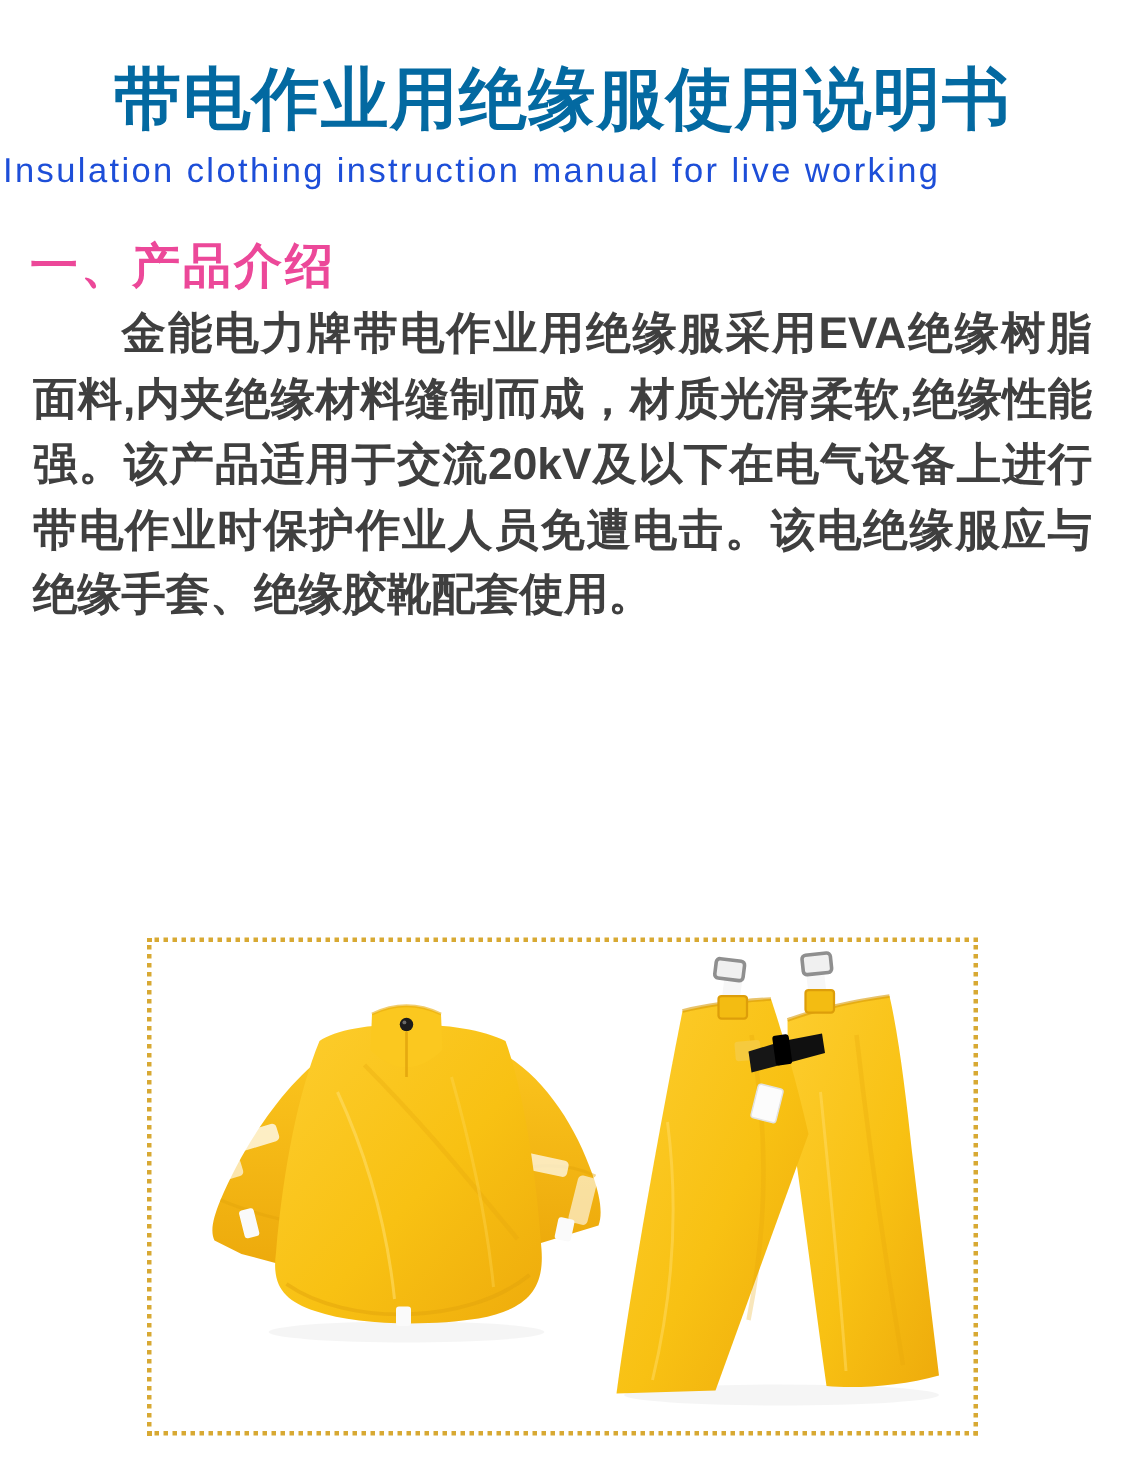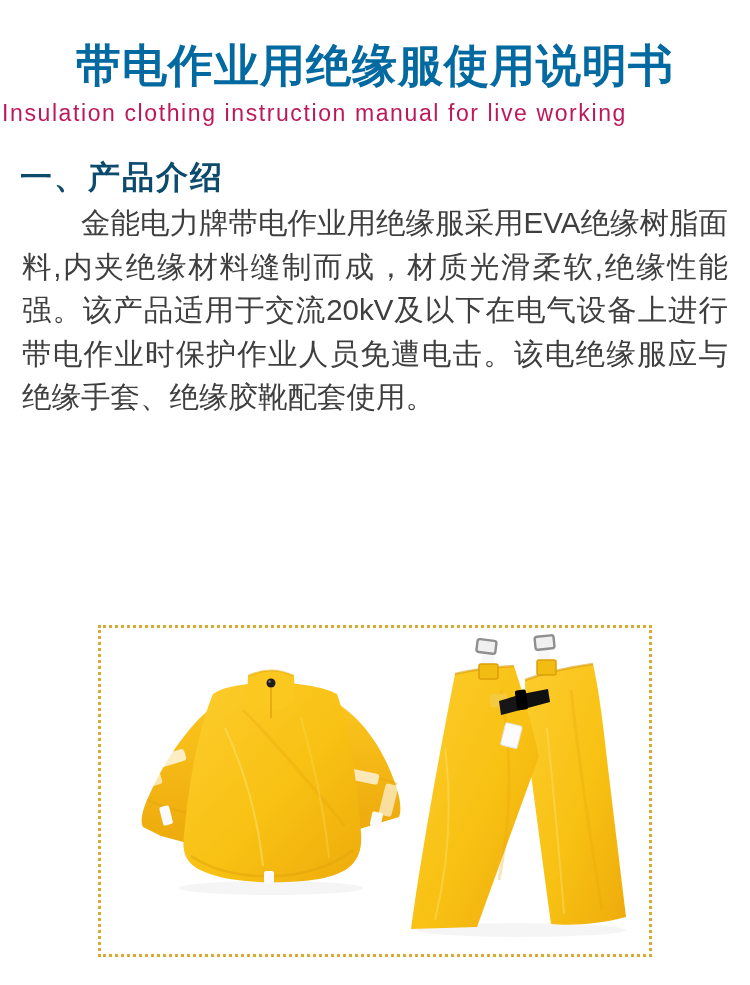--- a/index.html
+++ b/index.html
@@ -14,33 +14,34 @@
   .title {
     position:absolute; top:40px; left:0; width:750px;
     text-align:center;
     font-size:45px; font-weight:700; color:#0369a1;
     letter-spacing:1px; line-height:52px;
     white-space:nowrap;
   }
   .subtitle {
     position:absolute; top:99px; left:0; width:629px;
     text-align:center;
-    font-size:23px; font-weight:400; color:#be185d;
+    font-size:23px; font-weight:400; color:#1d4ed8;
     letter-spacing:1.6px; line-height:28px;
     white-space:nowrap;
   }
   .heading {
     position:absolute; top:158px; left:20px;
-    font-size:32px; font-weight:700; color:#0c4a6e;
+    font-size:32px; font-weight:700; color:#ec4899;
     letter-spacing:2px; line-height:38px;
   }
   .bodytext {
     position:absolute; top:201px; left:22px; width:706px;
     font-size:29.5px; line-height:43.5px; color:#3f3f3f;
     text-align:justify;
+    font-weight:bold;
   }
   .bodytext p { text-indent:2em; }
 
   .frame {
     position:absolute; top:625px; left:98px;
     width:554px; height:332px;
     border:3px dotted #d8a933;
     background:#ffffff;
   }
   .frame svg { display:block; }

